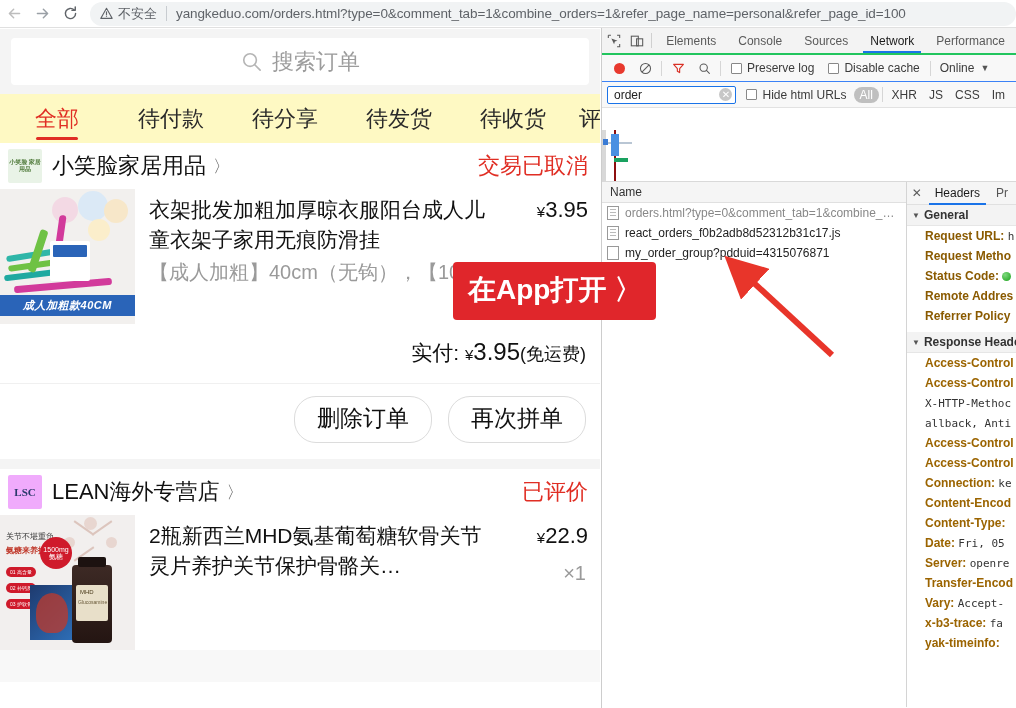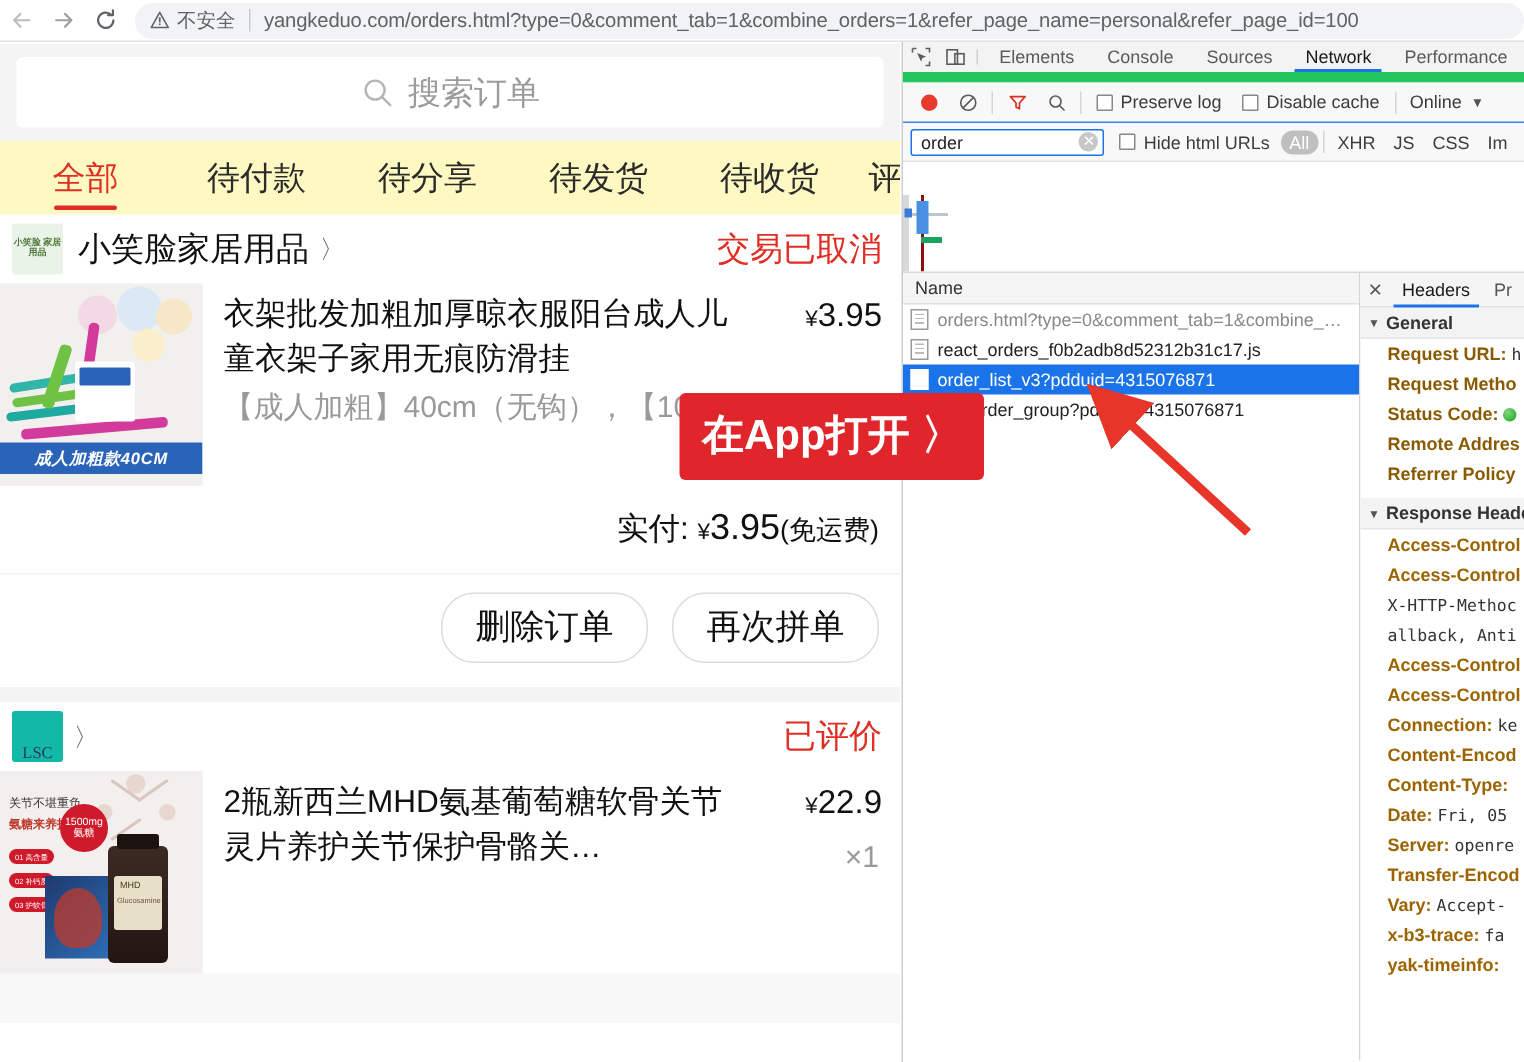--- a/index.html
+++ b/index.html
@@ -82,22 +82,22 @@
   .shop-row {
     display: flex; align-items: center; padding: 9px 12px 9px 8px; height: 46px;
   }
   .shop-logo {
     width: 34px; height: 34px; flex: none; border-radius: 2px;
     display: flex; align-items: center; justify-content: center;
     font-size: 6px; line-height: 1.15; text-align: center; overflow: hidden;
   }
   .shop-logo.a { background: #e9f3e7; color: #4f7a3a; font-weight: bold; }
   .shop-logo.b {
-    background: #14b8a6; color: #2a3a6b; font-weight: normal;
-    font-family: "Liberation Serif", serif; font-size: 11px; align-items: flex-end;
+    background: #f0abfc; color: #2a3a6b; font-weight: bold;
+    font-family: "Liberation Serif", serif; font-size: 11px;
   }
   .shop-name {
     font-size: 22px; color: #111; margin-left: 10px; white-space: nowrap;
   }
   .shop-chev { font-size: 17px; color: #666; margin-left: 7px; }
   .order-status { margin-left: auto; font-size: 22px; color: #e02e24; }
 
   .item-row { display: flex; padding: 0 0 0 0; position: relative; }
   .item-thumb {
     width: 135px; height: 135px; flex: none; overflow: hidden; position: relative;
@@ -178,21 +178,21 @@
 
   
   .devtools {
     position: absolute; left: 601px; top: 28px; width: 415px; height: 680px;
     background: #ffffff; border-left: 1px solid #cdcdcd;
     font-family: "Liberation Sans", "DejaVu Sans", sans-serif;
     overflow: hidden;
   }
   .dt-tabbar {
     height: 27px; display: flex; align-items: stretch;
-    border-bottom: 7px solid #22c55e; background: #f3f3f3;
+    border-bottom: 2px solid #22c55e; background: #f3f3f3;
   }
   .dt-iconbtn {
     width: 26px; display: flex; align-items: center; justify-content: center;
     color: #5a5a5a;
   }
   .dt-vsep { width: 1px; background: #d0d0d0; margin: 5px 3px; }
   .dt-tab {
     padding: 0 11px; display: flex; align-items: center;
     font-size: 12px; color: #5a5a5a; position: relative; white-space: nowrap;
   }
@@ -446,20 +446,21 @@
       </div>
     </div>
 
     <div class="card-gap"></div>
 
     <div class="order-card">
       <div class="shop-row">
         <div class="shop-logo b">
           <span>LSC</span>
         </div>
+        <span class="shop-name">LEAN海外专营店</span>
         <span class="shop-chev">〉</span>
         <span class="order-status">已评价</span>
       </div>
 
       <div class="item-row">
         <div class="item-thumb">
           <div class="pill-bg"></div>
           <div style="position:absolute;left:62px;top:2px;width:60px;height:58px;">
             <div style="position:absolute;left:22px;top:0;width:13px;height:13px;border-radius:50%;background:#e8d6d0;"></div>
             <div style="position:absolute;left:2px;top:20px;width:11px;height:11px;border-radius:50%;background:#e8d6d0;"></div>
@@ -605,24 +606,20 @@
         <div class="req-head">Name</div>
 
         <div class="req-row dim">
           <span class="req-icon doc"></span>
           <span class="req-name">orders.html?type=0&amp;comment_tab=1&amp;combine_…</span>
         </div>
         <div class="req-row">
           <span class="req-icon doc"></span>
           <span class="req-name">react_orders_f0b2adb8d52312b31c17.js</span>
         </div>
-        <div class="req-row selected">
-          <span class="req-icon"></span>
-          <span class="req-name">order_list_v3?pdduid=4315076871</span>
-        </div>
         <div class="req-row">
           <span class="req-icon"></span>
           <span class="req-name">my_order_group?pdduid=4315076871</span>
         </div>
       </div>
 
       <div class="detail-pane">
         <div class="detail-tabbar">
           <div class="dt-close">✕</div>
           <div class="detail-tab active">Headers</div>

